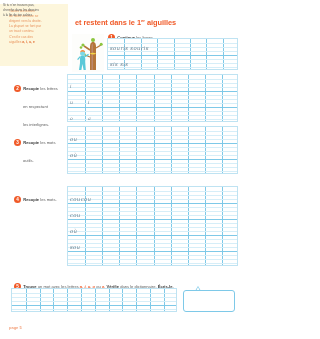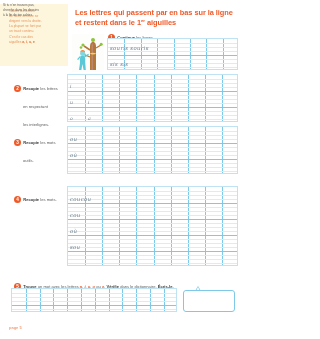--- a/index.html
+++ b/index.html
@@ -113,21 +113,21 @@
     <span>de notre écriture se</span><br>
     <span>dirigent vers la droite.</span><br>
     <span>La plupart se font par</span><br>
     <span>un tracé continu.</span><br>
     <span>C'est le cas des</span><br>
     <span>aiguilles</span>
     <b>a, i, u, e</b>
   </div>
 
   <div class="title">
-    <span>Les lettres qui passent par en bas sur la ligne</span><br>
+    <br>
     <span>et restent dans le 1</span><sup>er</sup><span> aiguilles</span>
   </div>
 
   <div class="illus">
     <svg width="32" height="38" viewBox="0 0 32 38">
       <rect x="0" y="0" width="32" height="38" fill="#fdfdfb"></rect>
 
       <path d="M18 36 L18 12 Q18 9 20 8 L22 8 Q24 9 24 12 L24 36 Z" fill="#b5763a"></path>
       <path d="M19.5 36 L19.5 12 Q19.5 10 21 9.4 L21 36 Z" fill="#c9accc" opacity=".35"></path>
 

